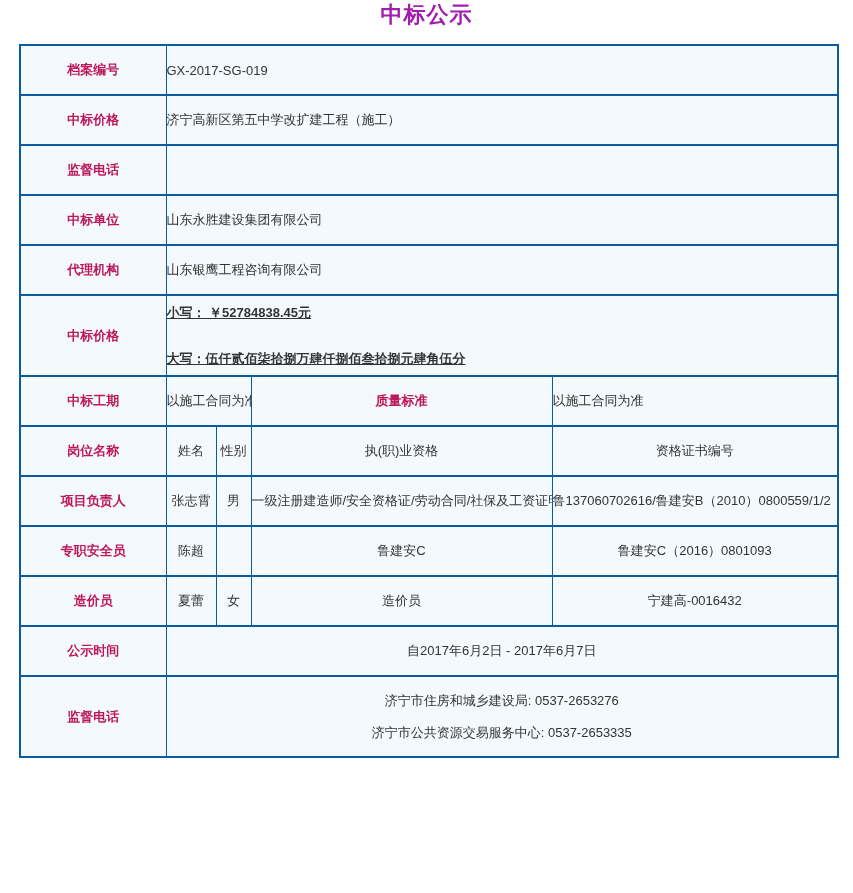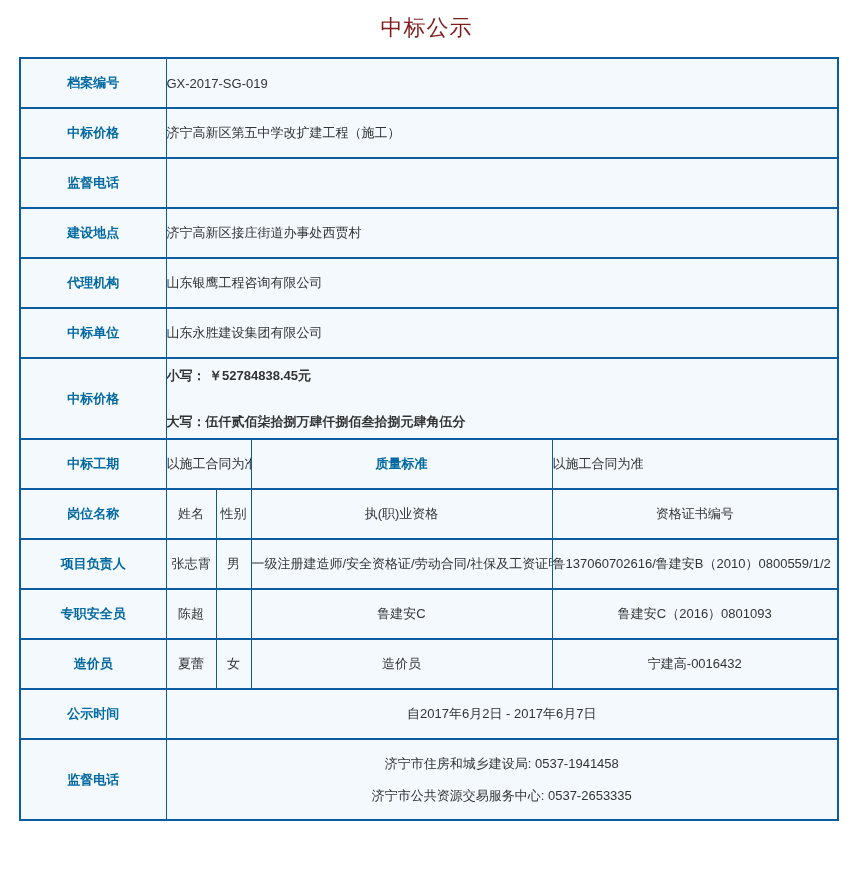--- a/index.html
+++ b/index.html
@@ -5,26 +5,25 @@
   html,body{margin:0;padding:0;background:#ffffff;}
   body{
     width:853px;height:893px;
     font-family:"Liberation Sans", sans-serif;
     color:#333333;
     -webkit-font-smoothing:antialiased;
   }
   .doc{width:853px;}
   .title{
     margin:0;
-    padding-top:13px;
     height:40px;
     text-align:center;
     font-size:22px;
-    font-weight:normal;
-    color:#7f1d1d;
+    font-weight:bold;
+    color:#a21caf;
     letter-spacing:1px;
     font-family:"Liberation Serif", serif;
   }
   table.tbl{
     margin-left:19px;
     margin-top:4px;
     width:818px;
     table-layout:fixed;
     border-collapse:collapse;
     border:2px solid #0a5c9e;
@@ -37,27 +36,27 @@
     vertical-align:middle;
     overflow:hidden;
     white-space:nowrap;
     font-size:13px;
     padding:0;
   }
   tr.r48 td{height:48px;}
   tr.r79 td{height:79px;}
   td.lbl{
     font-weight:bold;
-    color:#0369a1;
+    color:#be185d;
     text-align:center;
     font-size:14px;
   }
   td.left{text-align:left;padding-left:5px;}
   td.center{text-align:center;}
-  td.bold{font-weight:bold;font-size:14px;}
+  td.bold{font-weight:bold;font-size:14px;text-decoration:underline;}
   td.tight{font-size:12px;padding-left:2px;}
   .price-line{line-height:18px;text-align:left;}
   .price-line + .price-line{margin-top:28px;}
   .phone-line{line-height:17px;text-align:center;}
   .phone-line + .phone-line{margin-top:15px;}
 </style>
 </head>
 <body>
 
 <div class="doc">
@@ -83,33 +82,29 @@
       <tr class="r48">
         <td class="lbl">中标价格</td>
         <td class="left" colspan="4">济宁高新区第五中学改扩建工程（施工）</td>
       </tr>
 
       <tr class="r48">
         <td class="lbl">监督电话</td>
         <td class="left" colspan="4"></td>
       </tr>
 
+
       <tr class="r48">
-        <td class="lbl">建设地点</td>
-        <td class="left" colspan="4">济宁高新区接庄街道办事处西贾村</td>
+        <td class="lbl">中标单位</td>
+        <td class="left" colspan="4">山东永胜建设集团有限公司</td>
       </tr>
 
       <tr class="r48">
         <td class="lbl">代理机构</td>
         <td class="left" colspan="4">山东银鹰工程咨询有限公司</td>
-      </tr>
-
-      <tr class="r48">
-        <td class="lbl">中标单位</td>
-        <td class="left" colspan="4">山东永胜建设集团有限公司</td>
       </tr>
 
       <tr class="r79">
         <td class="lbl">中标价格</td>
         <td class="left bold" colspan="4">
           <div class="price-line">小写： ￥52784838.45元</div>
           <div class="price-line">大写：伍仟贰佰柒拾捌万肆仟捌佰叁拾捌元肆角伍分</div>
         </td>
       </tr>
 
@@ -154,20 +149,20 @@
       </tr>
 
       <tr class="r48">
         <td class="lbl">公示时间</td>
         <td class="center" colspan="4">自2017年6月2日 - 2017年6月7日</td>
       </tr>
 
       <tr class="r79">
         <td class="lbl">监督电话</td>
         <td class="center" colspan="4">
-          <div class="phone-line">济宁市住房和城乡建设局: 0537-1941458</div>
+          <div class="phone-line">济宁市住房和城乡建设局: 0537-2653276</div>
           <div class="phone-line">济宁市公共资源交易服务中心: 0537-2653335</div>
         </td>
       </tr>
 
     </tbody>
   </table>
 </div>
 
 </body></html>

